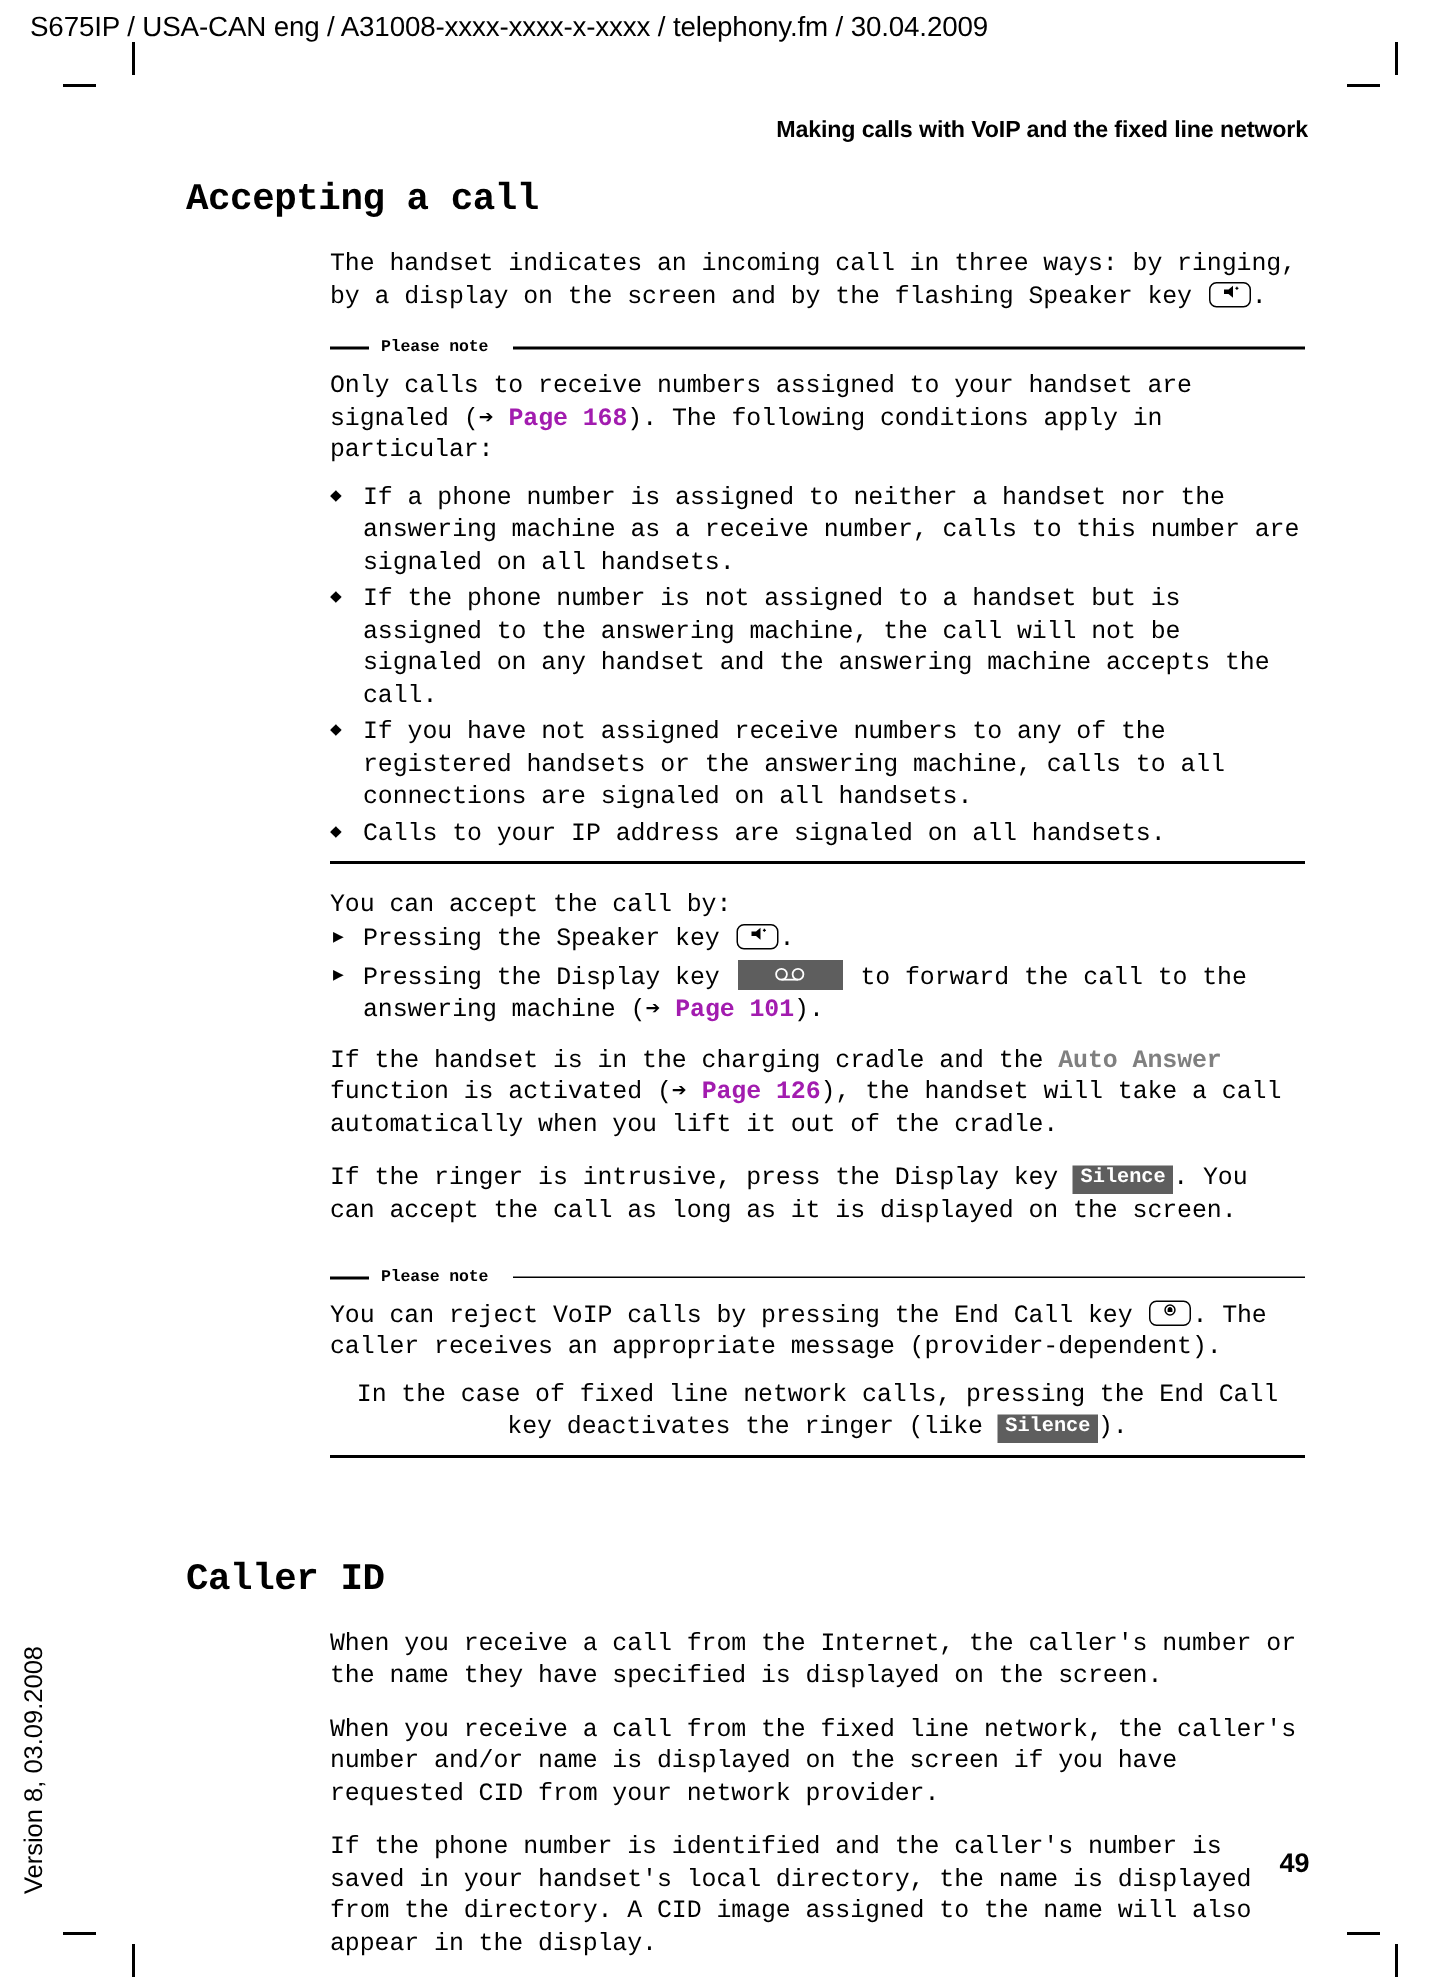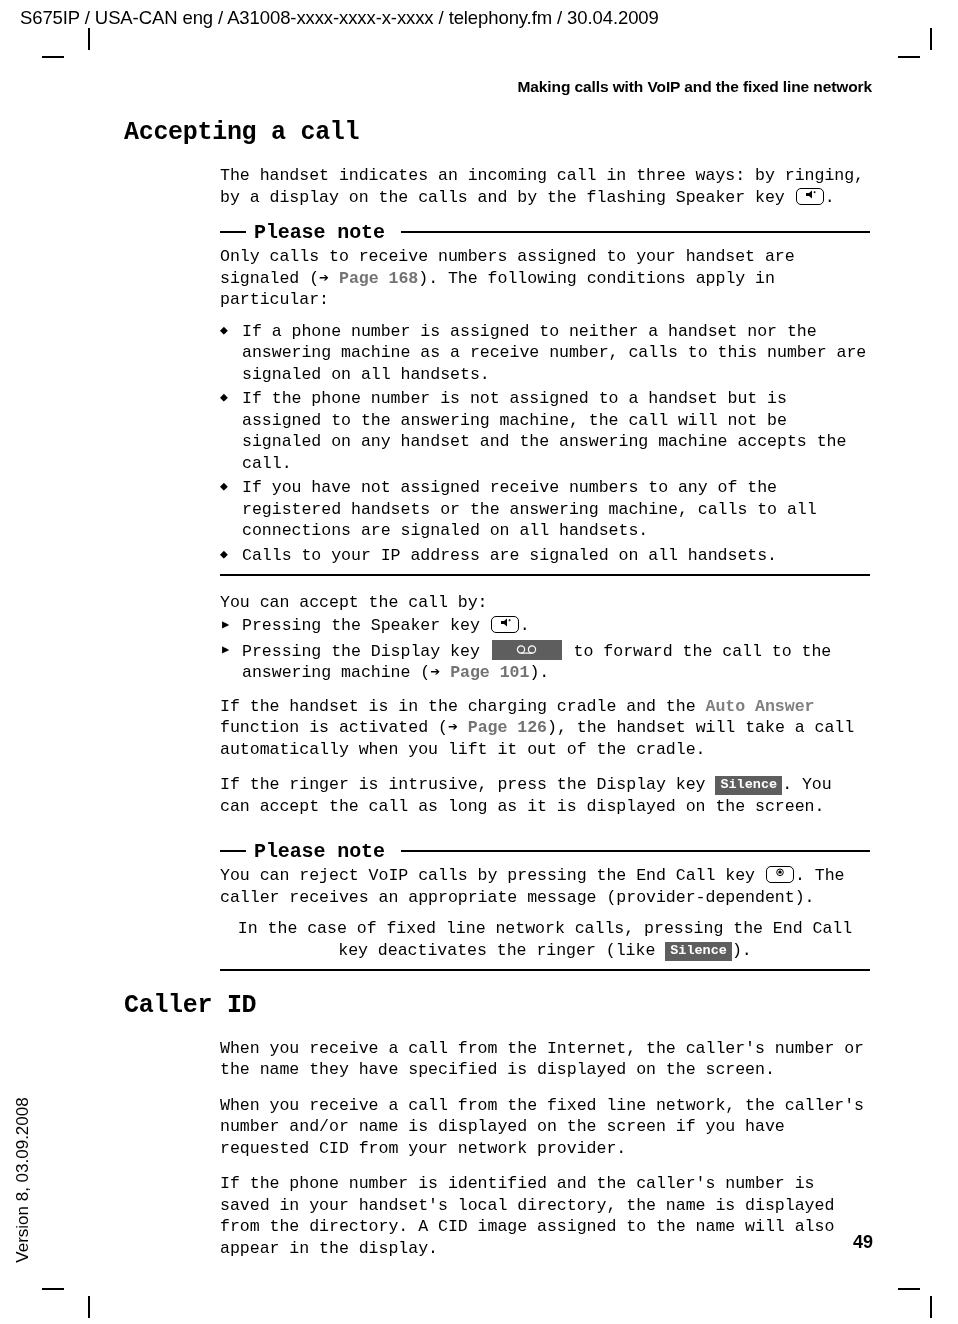--- a/index.html
+++ b/index.html
@@ -75,21 +75,21 @@
     font-family: Liberation Mono, monospace;
   }
 
   h1.section {
     font-size: 25px;
     font-weight: bold;
     margin: 0 0 18px 0;
     letter-spacing: -0.3px;
   }
   h1.section.caller-id {
-    margin-top: 20px;
+    margin-top: 66px;
   }
 
   .indent {
     margin-left: 96px;
     width: 650px;
   }
 
   p.body {
     font-size: 16.6px;
     line-height: 21.5px;
@@ -113,21 +113,21 @@
     height: 16px;
     margin-bottom: 6px;
   }
   .note-rule-short {
     width: 26px;
     height: 2px;
     background: #000;
     margin-right: 8px;
   }
   .note-title {
-    font-size: 20px;
+    font-size: 11px;
     font-weight: bold;
     white-space: nowrap;
     letter-spacing: -0.1px;
   }
   .note-rule-long {
     flex: 1;
     height: 1.5px;
     background: #000;
     margin-left: 16px;
   }
@@ -164,21 +164,21 @@
   ul.arrow li::before {
     content: "\25B6";
     position: absolute;
     left: 2px;
     top: 0px;
     font-size: 12px;
   }
 
   
   .xref {
-    color: #737373;
+    color: #a21caf;
     font-weight: bold;
     white-space: nowrap;
   }
   .xref-arrow {
     color: #000;
     font-weight: bold;
   }
 
   
   .key {
@@ -257,21 +257,21 @@
 
 <div class="page">
 
   <div class="running-head">Making calls with VoIP and the fixed line network</div>
 
   <div class="content">
 
     <h1 class="section">Accepting a call</h1>
 
     <div class="indent">
-      <p class="body"><span>The handset indicates an incoming call in three ways: by ringing, by a display on the calls and by the flashing Speaker key </span><span class="key"><svg width="16" height="11" viewBox="0 0 16 11">
+      <p class="body"><span>The handset indicates an incoming call in three ways: by ringing, by a display on the screen and by the flashing Speaker key </span><span class="key"><svg width="16" height="11" viewBox="0 0 16 11">
               <path d="M4 4 L7 4 L10 1.5 L10 9.5 L7 7 L4 7 Z" fill="#000"></path>
               <path d="M11.6 3.2 L13.6 3.2 M12.6 2.2 L12.6 4.2" stroke="#000" stroke-width="0.9"></path>
             </svg></span><span>.</span></p>
     </div>
 
     <div class="note">
       <div class="note-header">
         <div class="note-rule-short"></div>
         <div class="note-title">Please note</div>
         <div class="note-rule-long"></div>

